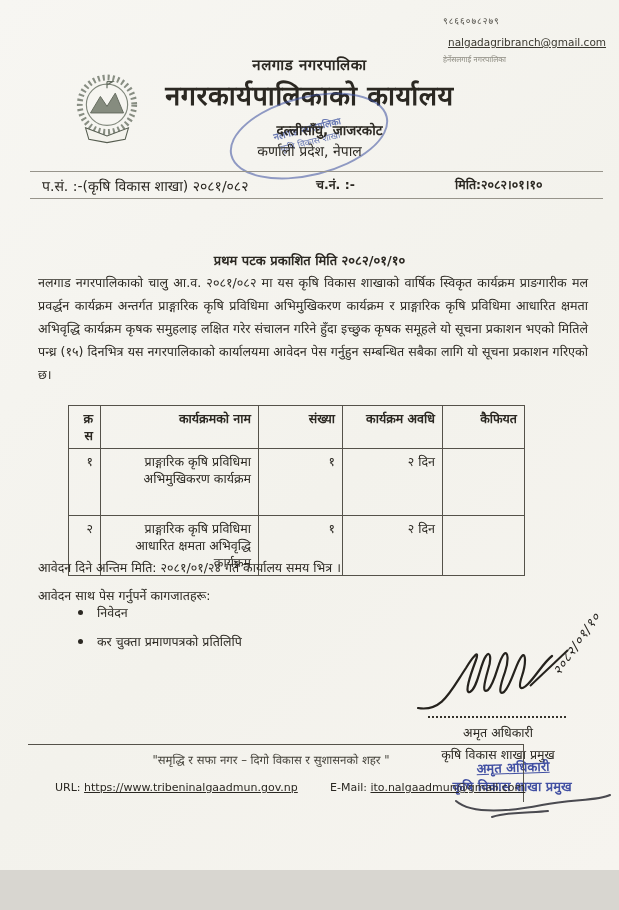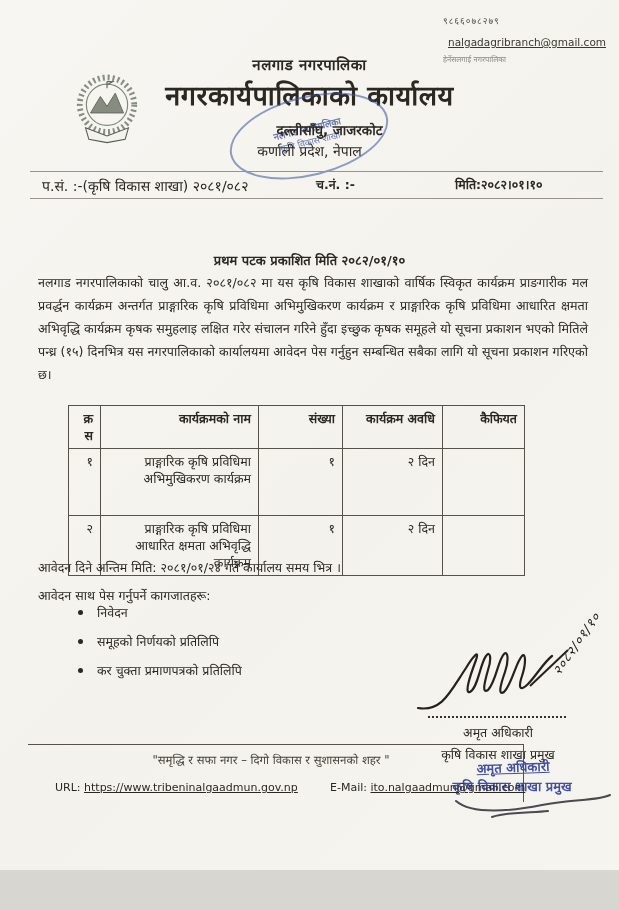--- a/index.html
+++ b/index.html
@@ -197,24 +197,20 @@
 
   <div class="abs deadline">आवेदन दिने अन्तिम मिति: २०८१/०१/२४ गते कार्यालय समय भित्र ।</div>
   <div class="abs docs-head">आवेदन साथ पेस गर्नुपर्ने कागजातहरू:</div>
   <ul class="docs">
     <li>
         <span class="dot"></span>
         <span>निवेदन</span>
       </li>
     <li>
         <span class="dot"></span>
-        <span>समूहको निर्णयको प्रतिलिपि</span>
-      </li>
-    <li>
-        <span class="dot"></span>
         <span>कर चुक्ता प्रमाणपत्रको प्रतिलिपि</span>
       </li>
   </ul>
 
   <div class="abs sig-svg">
     <svg viewBox="0 0 170 80" width="170" height="80">
       <path d="M6 66 C30 70 38 50 54 26 C60 16 68 6 64 18 C58 34 52 52 58 50 C66 46 68 22 74 14 C78 8 80 16 76 28 C72 42 70 52 76 48 C84 40 86 18 92 12 C96 8 97 18 93 30 C88 44 86 54 92 50 C100 42 104 20 110 14 C114 10 114 22 110 34 C106 46 108 50 116 42 C124 34 132 20 140 14" fill="none" stroke="#25221d" stroke-width="2.2" stroke-linecap="round"></path>
       <path d="M118 44 L156 8" fill="none" stroke="#25221d" stroke-width="2"></path>
     </svg>
   </div>

